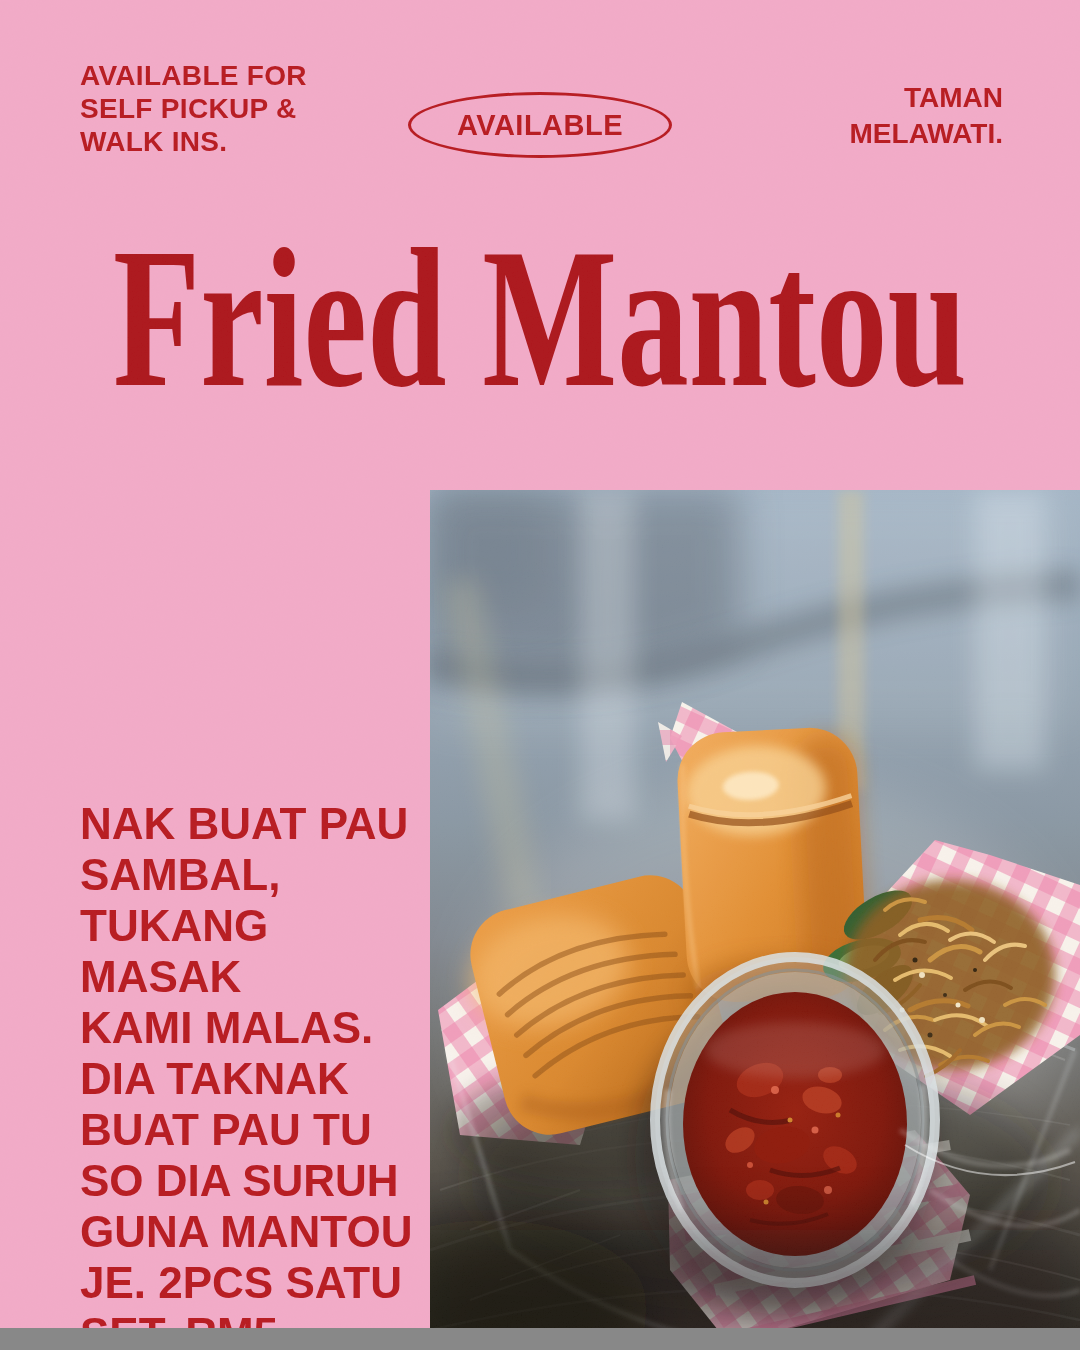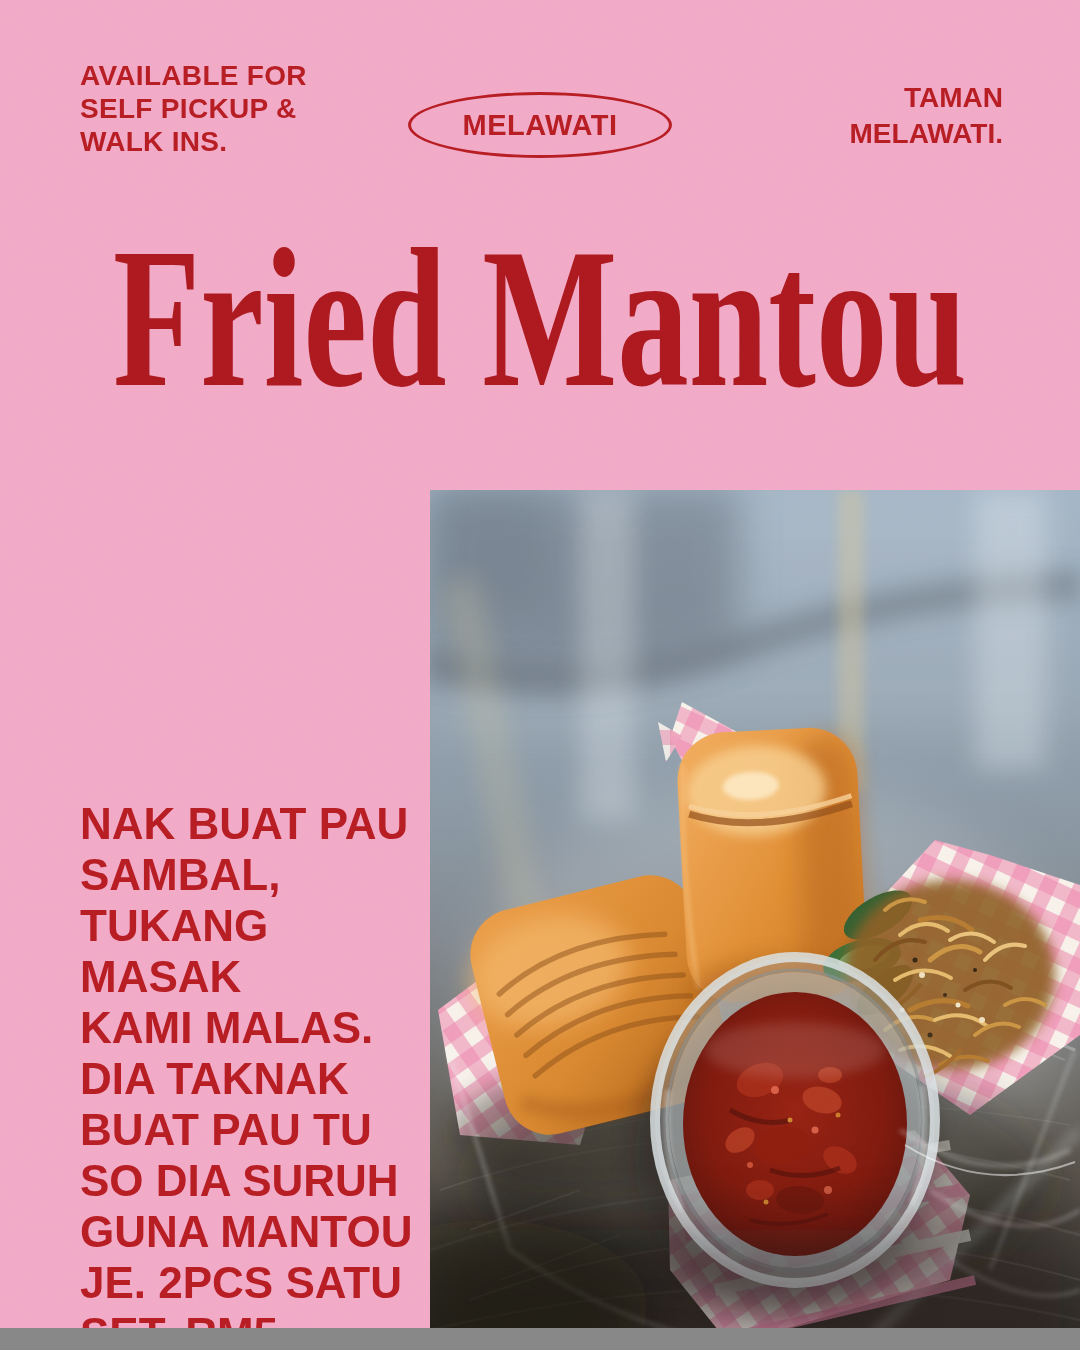--- a/index.html
+++ b/index.html
@@ -56,21 +56,21 @@
 </head>
 <body>
 
 <div class="poster">
 
   <div class="availability red">AVAILABLE FOR
 SELF PICKUP &amp;
 WALK INS.</div>
 
   <div class="badge">
-    <span class="badge-label">MELAWATI</span>
+    <span class="badge-label">AVAILABLE</span>
   </div>
 
   <div class="location red">TAMAN
 MELAWATI.</div>
 
   <svg class="title-svg" viewBox="0 0 1080 170">
     <text x="113" y="145" font-size="200" textLength="854" lengthAdjust="spacingAndGlyphs">Fried Mantou</text>
   </svg>
 
   <div class="description red">NAK BUAT PAU

